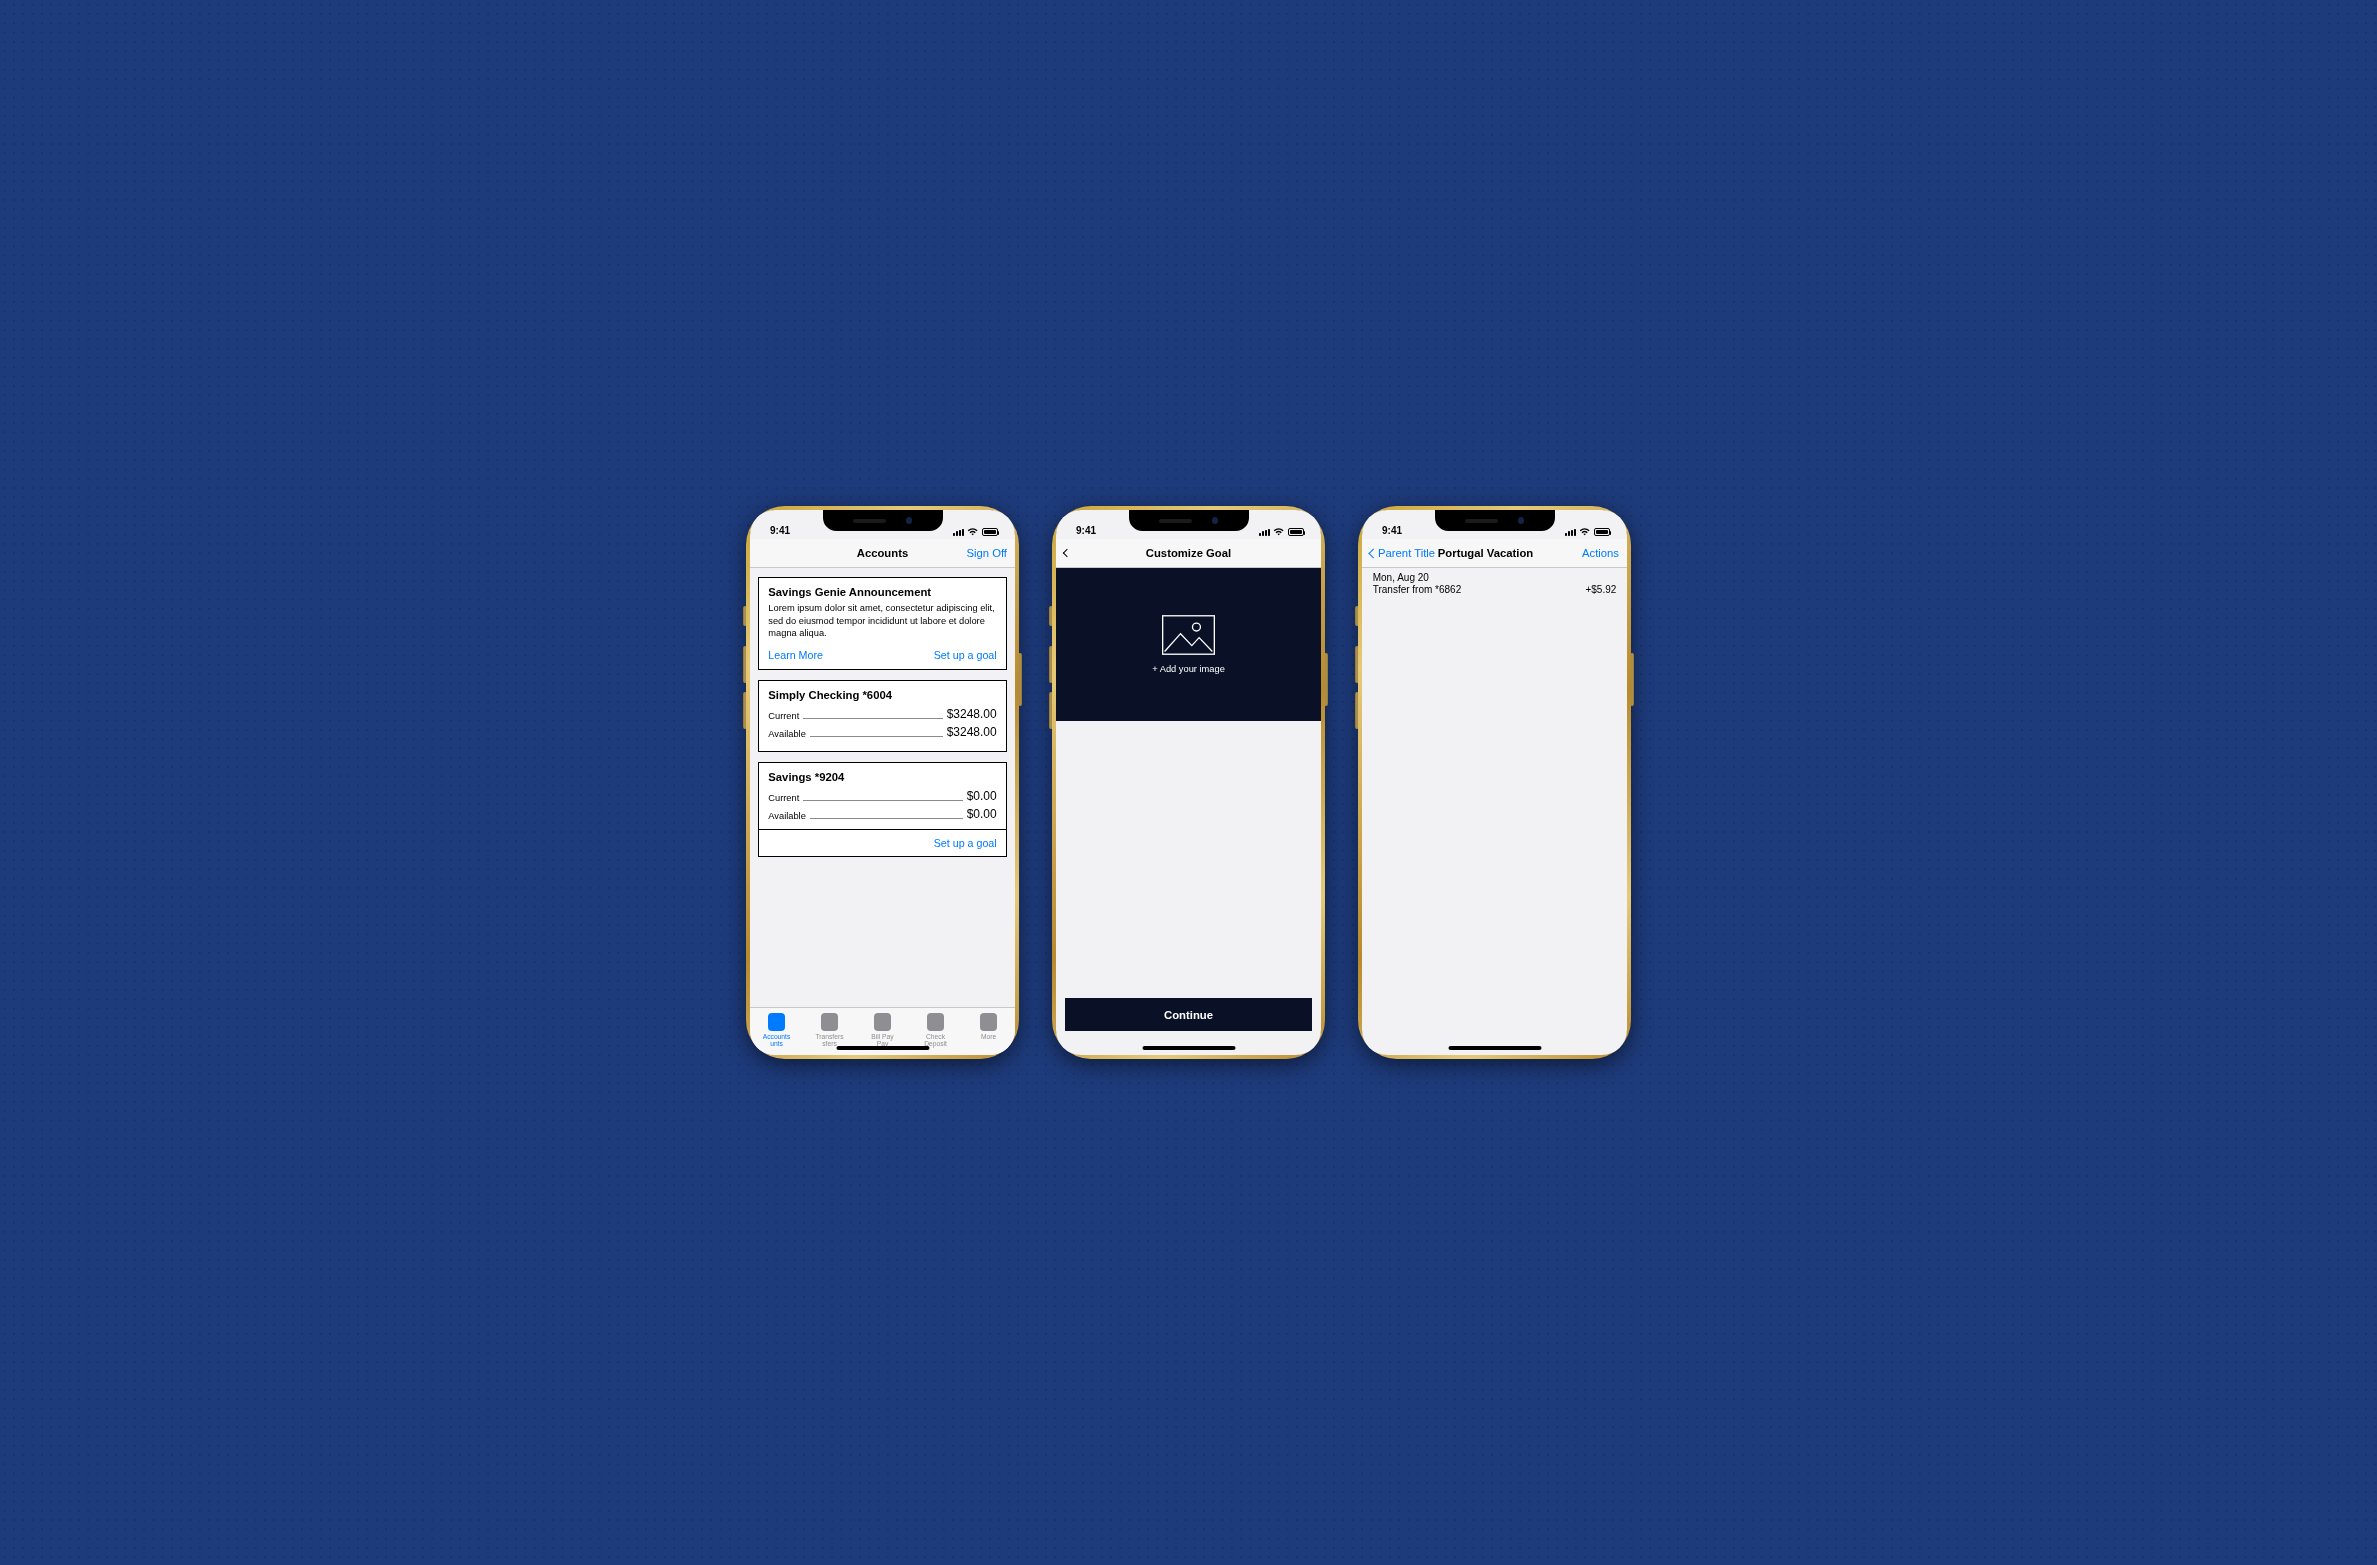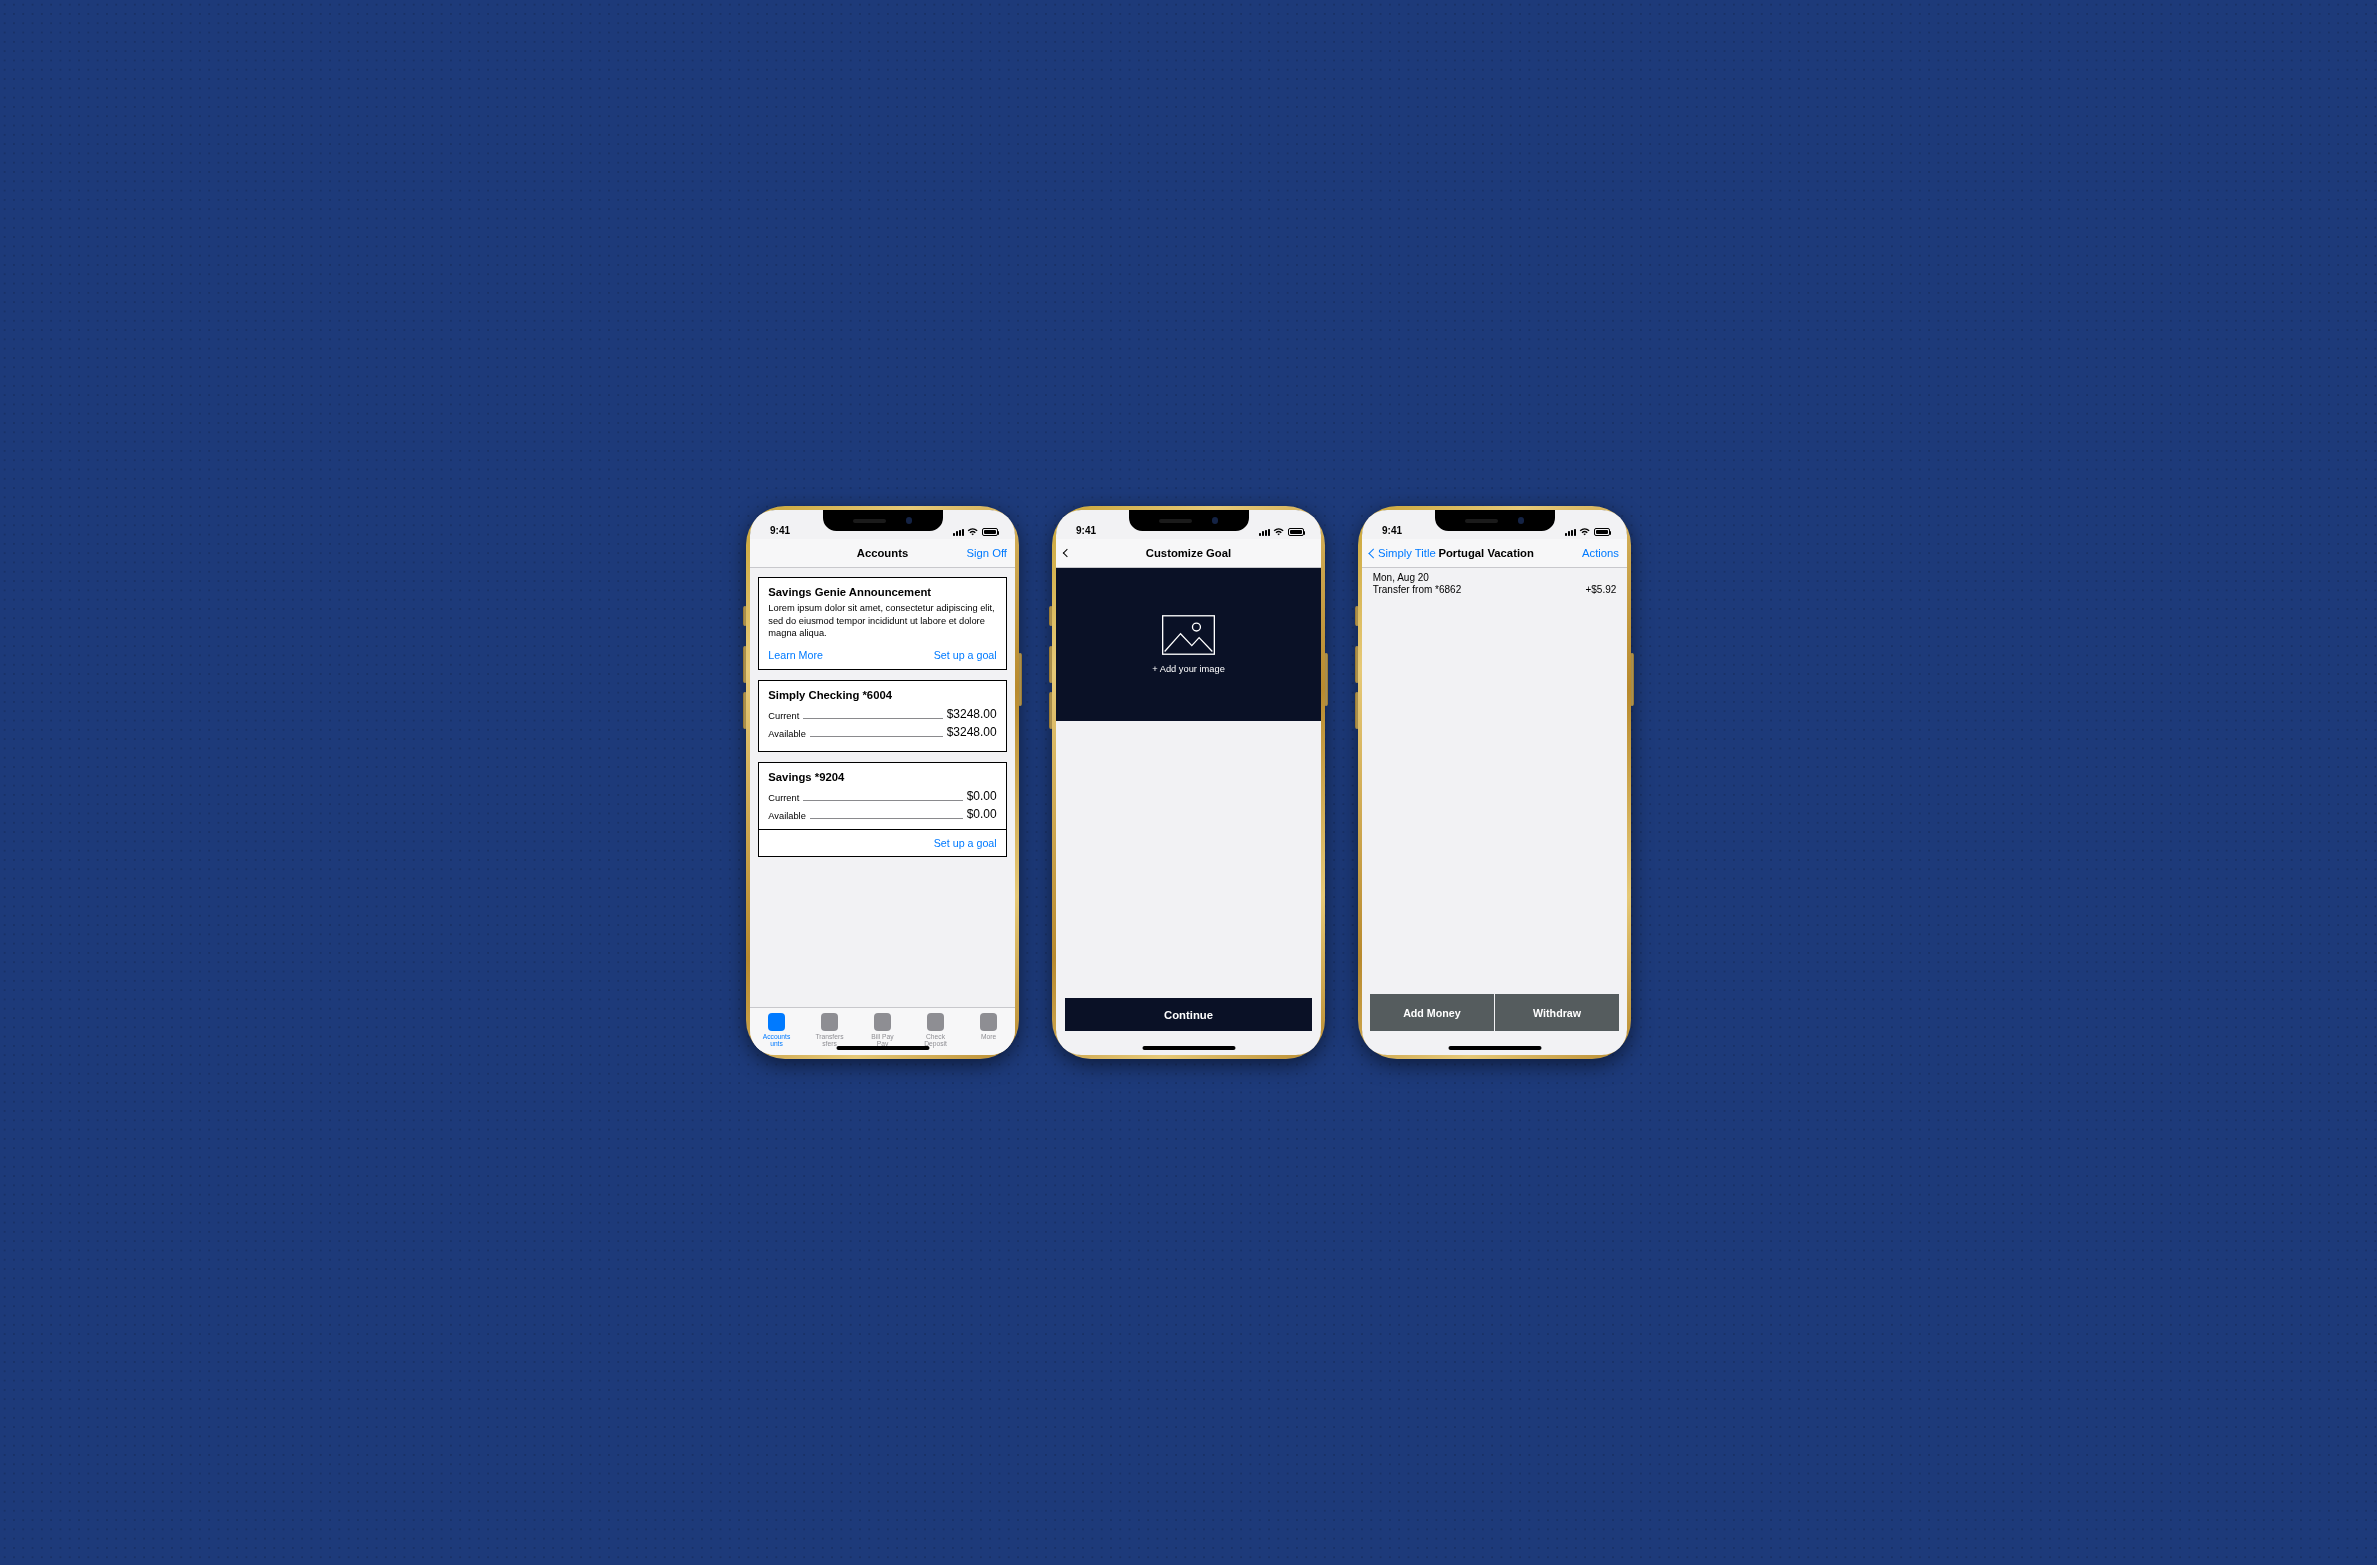--- a/index.html
+++ b/index.html
@@ -356,40 +356,36 @@
               </svg>
           <span class="battery">
                 <span class="fill"></span>
               </span>
         </div>
       </div>
 
       <div class="navbar">
         <span class="left" style="padding-right:0;">
           <span class="chev"></span>
-          <span class="parent">Simply Title</span>
+          <span class="parent">Parent Title</span>
           <span class="childt">Portugal Vacation</span>
         </span>
         <span class="right">Actions</span>
       </div>
 
       <div class="content">
 
         <div class="txn">
           <div>Mon, Aug 20</div>
           <div class="txn-row">
             <span>Transfer from *6862</span>
             <span>+$5.92</span>
           </div>
         </div>
 
-        <div class="action-row">
-          <div class="abtn">Add Money</div>
-          <div class="abtn">Withdraw</div>
-        </div>
       </div>
 
       <div class="home-ind"></div>
     </div>
   </div>
     </div>
 </div>
 
 
 </body></html>

